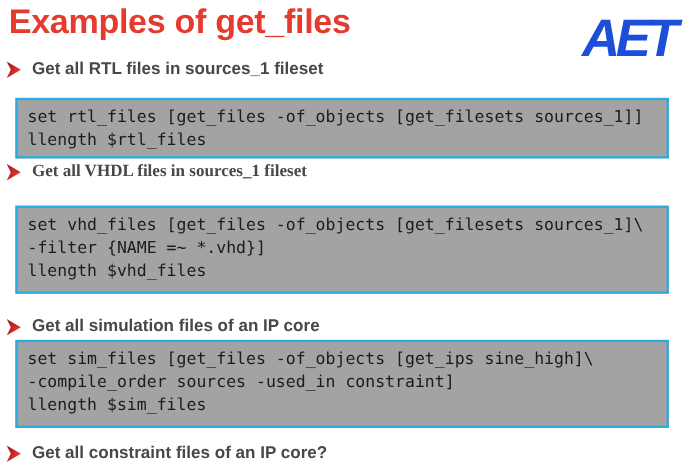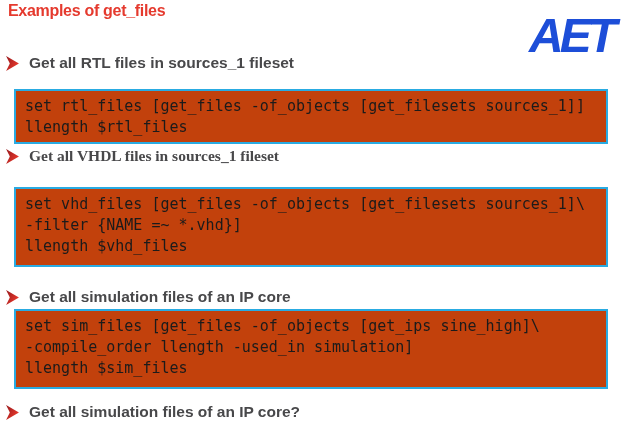--- a/index.html
+++ b/index.html
@@ -2,37 +2,37 @@
 <html><head>
 <meta charset="utf-8">
 <style>
   html,body{margin:0;padding:0;}
   body{
     width:621px;height:432px;position:relative;background:#ffffff;
     font-family:"Liberation Sans",sans-serif;overflow:hidden;
   }
   .title{
     position:absolute;left:8px;top:2px;
-    font-size:16px;font-weight:bold;letter-spacing:-0.3px;
+    font-size:31px;font-weight:bold;letter-spacing:-0.3px;
     color:#e53a2e;white-space:nowrap;
   }
   .logo{
     position:absolute;right:8px;top:16px;
     font-size:48px;font-weight:bold;font-style:italic;
     letter-spacing:-4px;color:#1d4ed8;line-height:40px;
     white-space:nowrap;
   }
   .bullet{
     position:absolute;left:6px;display:flex;align-items:center;gap:10px;
     color:#48484a;font-weight:bold;font-size:15.5px;white-space:nowrap;justify-content:space-between;
   }
   .bullet .arrow{width:13px;height:15px;flex:none;display:block;}
   .codebox{
     position:absolute;left:14px;width:594px;box-sizing:border-box;
-    border:2px solid #29abe2;background:#c2410c;
+    border:2px solid #29abe2;background:#a3a3a3;
   }
   .codebox pre{
     margin:0;padding:5px 9px;
     font-family:"DejaVu Sans Mono","Liberation Mono",monospace;
     font-size:15px;line-height:21px;color:#1b1b1b;white-space:pre;
   }
   
   .s0b{top:54px;}  .s0c{top:89px;height:55px;}
   .s1b{top:147px;font-family:Liberation Serif, serif;} .s1c{top:187px;height:80px;}
   .s2b{top:288px;} .s2c{top:309px;height:80px;}
@@ -77,22 +77,22 @@
 </div>
 
 <div class="bullet s2b">
   <svg class="arrow" viewBox="0 0 12 14">
       <polygon points="0,0 12,7 0,14 3.5,7" fill="url(#agrad)"></polygon>
     </svg>
   <span>Get all simulation files of an IP core</span>
 </div>
 <div class="codebox s2c">
   <pre>set sim_files [get_files -of_objects [get_ips sine_high]\
--compile_order llength -used_in simulation]
+-compile_order sources -used_in constraint]
 llength $sim_files</pre>
 </div>
 
 <div class="bullet s3b">
   <svg class="arrow" viewBox="0 0 12 14">
       <polygon points="0,0 12,7 0,14 3.5,7" fill="url(#agrad)"></polygon>
     </svg>
-  <span>Get all simulation files of an IP core?</span>
+  <span>Get all constraint files of an IP core?</span>
 </div>
 
 </body></html>

